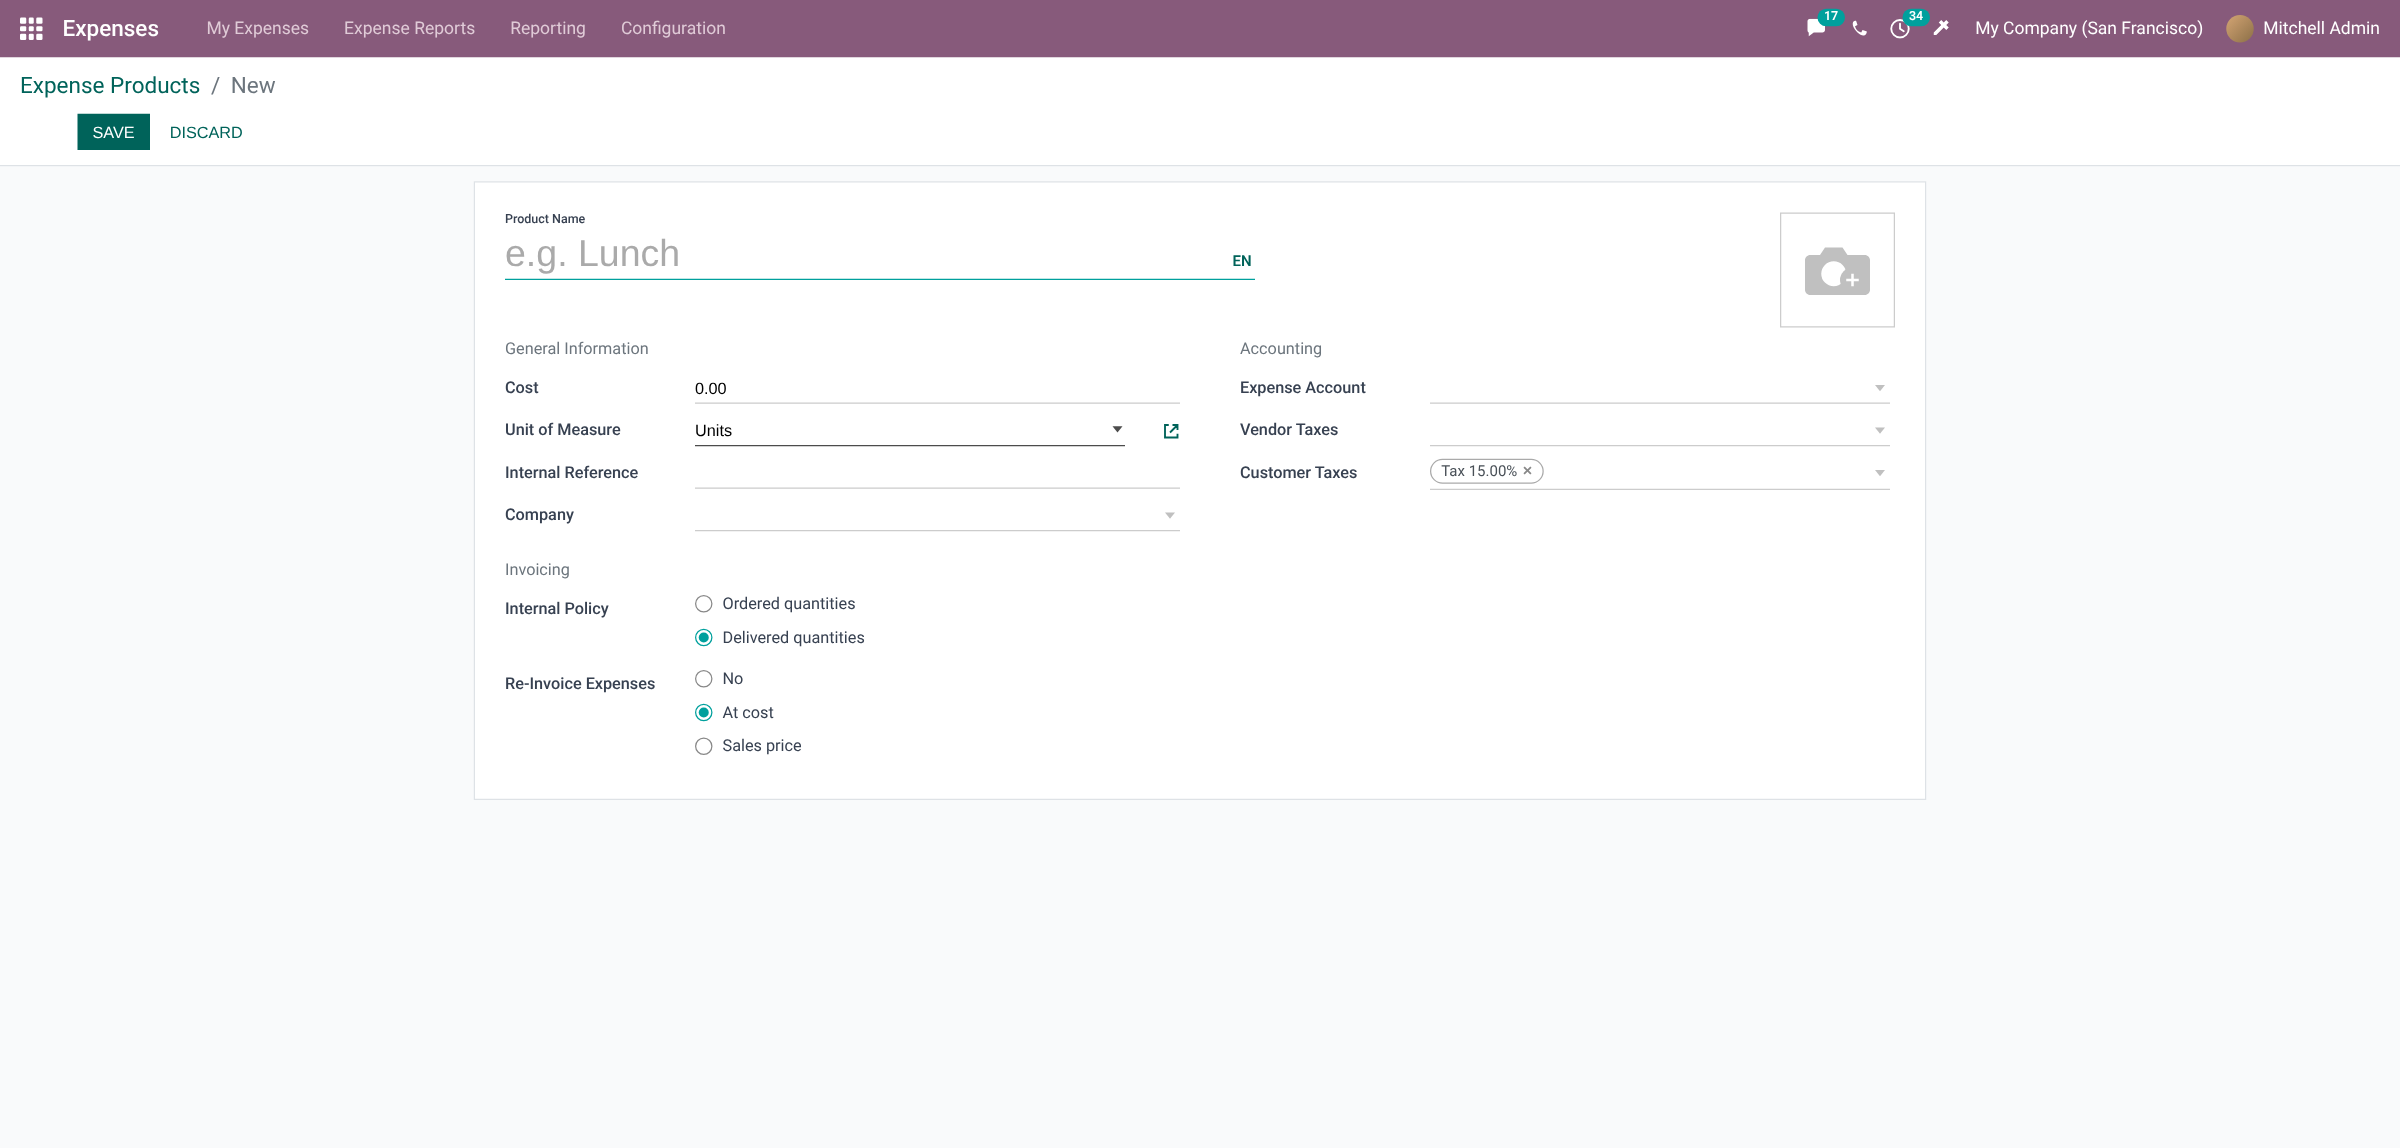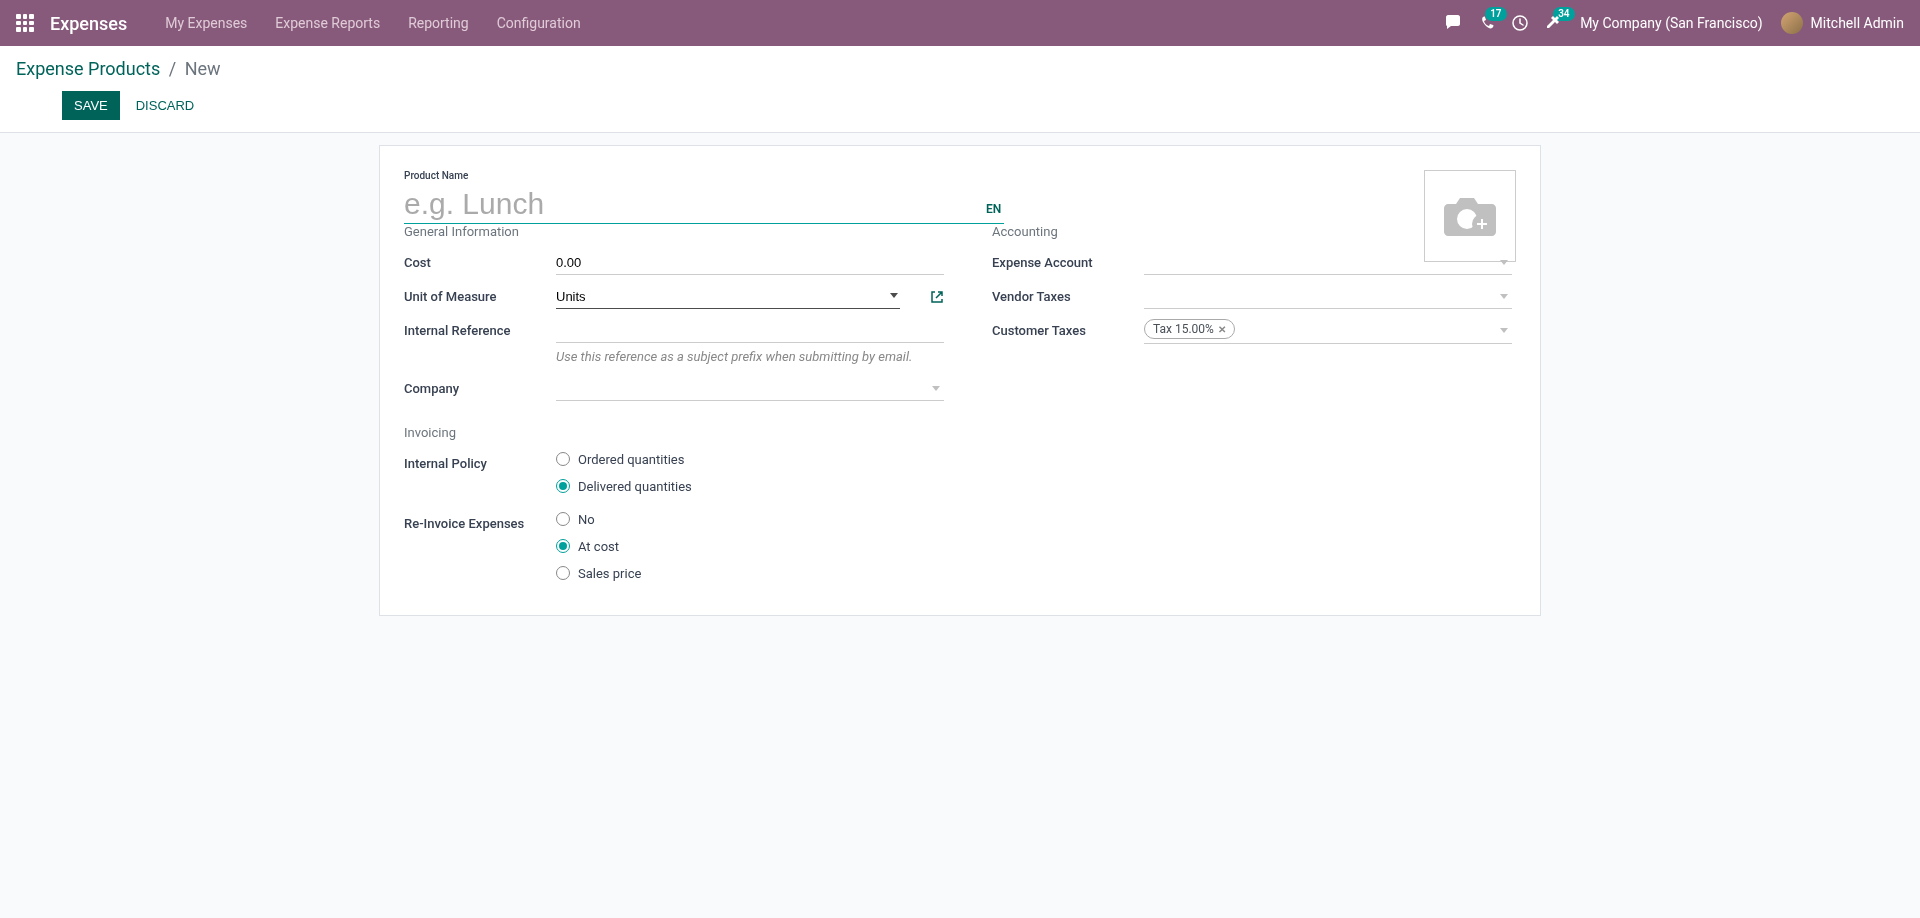--- a/index.html
+++ b/index.html
@@ -6,21 +6,21 @@
 body { font-family: -apple-system, BlinkMacSystemFont, "Segoe UI", Roboto, "Helvetica Neue", Arial, sans-serif; font-size: 13px; color: #374151; background: #f9fafb; }
 
 .topnav { background: #875a7b; height: 46px; display: flex; align-items: center; padding: 0 16px; color: #fff; }
 .topnav-left { display: flex; align-items: center; gap: 0; }
 .apps-icon { width: 18px; height: 18px; display: grid; grid-template-columns: repeat(3,1fr); grid-template-rows: repeat(3,1fr); gap: 2px; margin-right: 16px; cursor: pointer; }
 .apps-icon span { background: #fff; border-radius: 1px; }
 .brand { font-size: 18px; font-weight: 500; margin-right: 24px; }
 .nav-item { color: #e0cbd7; font-size: 14px; padding: 0 14px; cursor: pointer; }
 .topnav-right { margin-left: auto; display: flex; align-items: center; gap: 18px; }
 .icon-wrap { position: relative; cursor: pointer; display: flex; align-items: center; }
-.badge { position: absolute; top: -8px; left: 10px; background: #00a09d; color: #fff; border-radius: 10px; font-size: 10px; font-weight: 600; padding: 1px 5px; line-height: 1.2; margin-left: 31px; }
+.badge { position: absolute; top: -8px; left: 10px; background: #00a09d; color: #fff; border-radius: 10px; font-size: 10px; font-weight: 600; padding: 1px 5px; line-height: 1.2; }
 .company { font-size: 14px; color: #fff; cursor: pointer; }
 .user { display: flex; align-items: center; gap: 8px; cursor: pointer; font-size: 14px; }
 .avatar { width: 22px; height: 22px; border-radius: 50%; background: linear-gradient(135deg,#d4a574,#8b6f47); }
 
 .control-panel { background: #fff; padding: 12px 16px; border-bottom: 1px solid #dee2e6; }
 .breadcrumb { font-size: 18px; margin-bottom: 12px; }
 .breadcrumb-link { color: #00635a; cursor: pointer; }
 .breadcrumb-sep { color: #6c757d; margin: 0 4px; }
 .breadcrumb-current { color: #6c757d; }
 .cp-buttons { display: flex; gap: 4px; padding-left: 46px; }
@@ -31,21 +31,21 @@
 .form-sheet { background: #fff; border: 1px solid #dee2e6; width: 1162px; padding: 24px; }
 
 .title-row { position: relative; }
 .label-title { font-size: 10px; color: #374151; font-weight: 500; margin-bottom: 4px; display: block; }
 .input-title { width: 600px; border: none; border-bottom: 1px solid #00a09d; font-size: 30px; color: #374151; padding: 2px 0; outline: none; background: transparent; }
 .input-title::placeholder { color: #aaa; }
 .lang-badge { position: absolute; left: 582px; top: 32px; font-size: 12px; font-weight: 600; color: #00635a; cursor: pointer; }
 .image-box { position: absolute; right: 0; top: 0; width: 92px; height: 92px; border: 1px solid #ccc; display: flex; align-items: center; justify-content: center; cursor: pointer; }
 .camera-svg { fill: #c0c0c0; }
 
-.columns { display: flex; gap: 48px; }
+.columns { display: flex; gap: 48px; margin-top: 48px; }
 .col { flex: 0 0 auto; }
 .col-left { width: 540px; }
 .col-right { width: 520px; }
 
 .group-title { font-size: 13px; color: #6c757d; margin-bottom: 12px; }
 
 .field-row { display: flex; align-items: flex-start; margin-bottom: 10px; }
 .field-label { width: 152px; font-size: 13px; font-weight: 500; color: #374151; padding-top: 4px; flex-shrink: 0; }
 .field-widget { flex: 1; position: relative; }
 .input-text { width: 100%; border: none; border-bottom: 1px solid #ccc; padding: 4px 0; font-size: 13px; outline: none; background: transparent; }
@@ -174,21 +174,20 @@
                   <path fill="none" stroke="#00635a" stroke-width="1.5" d="M5 2 L2 2 L2 12 L12 12 L12 9 M8 2 L12 2 L12 6 M12 2 L6 8"></path>
                 </svg>
             </span>
           </div>
         </div>
 
         <div class="field-row">
           <div class="field-label">Internal Reference</div>
           <div class="field-widget">
             <input class="input-text" type="text" style="">
-            <div class="hint">Use this reference as a subject prefix when submitting by email.</div>
           </div>
         </div>
 
         <div class="field-row">
           <div class="field-label">Company</div>
           <div class="field-widget">
             <input class="input-text" type="text" style="">
             <div class="caret-light"></div>
           </div>
         </div>

